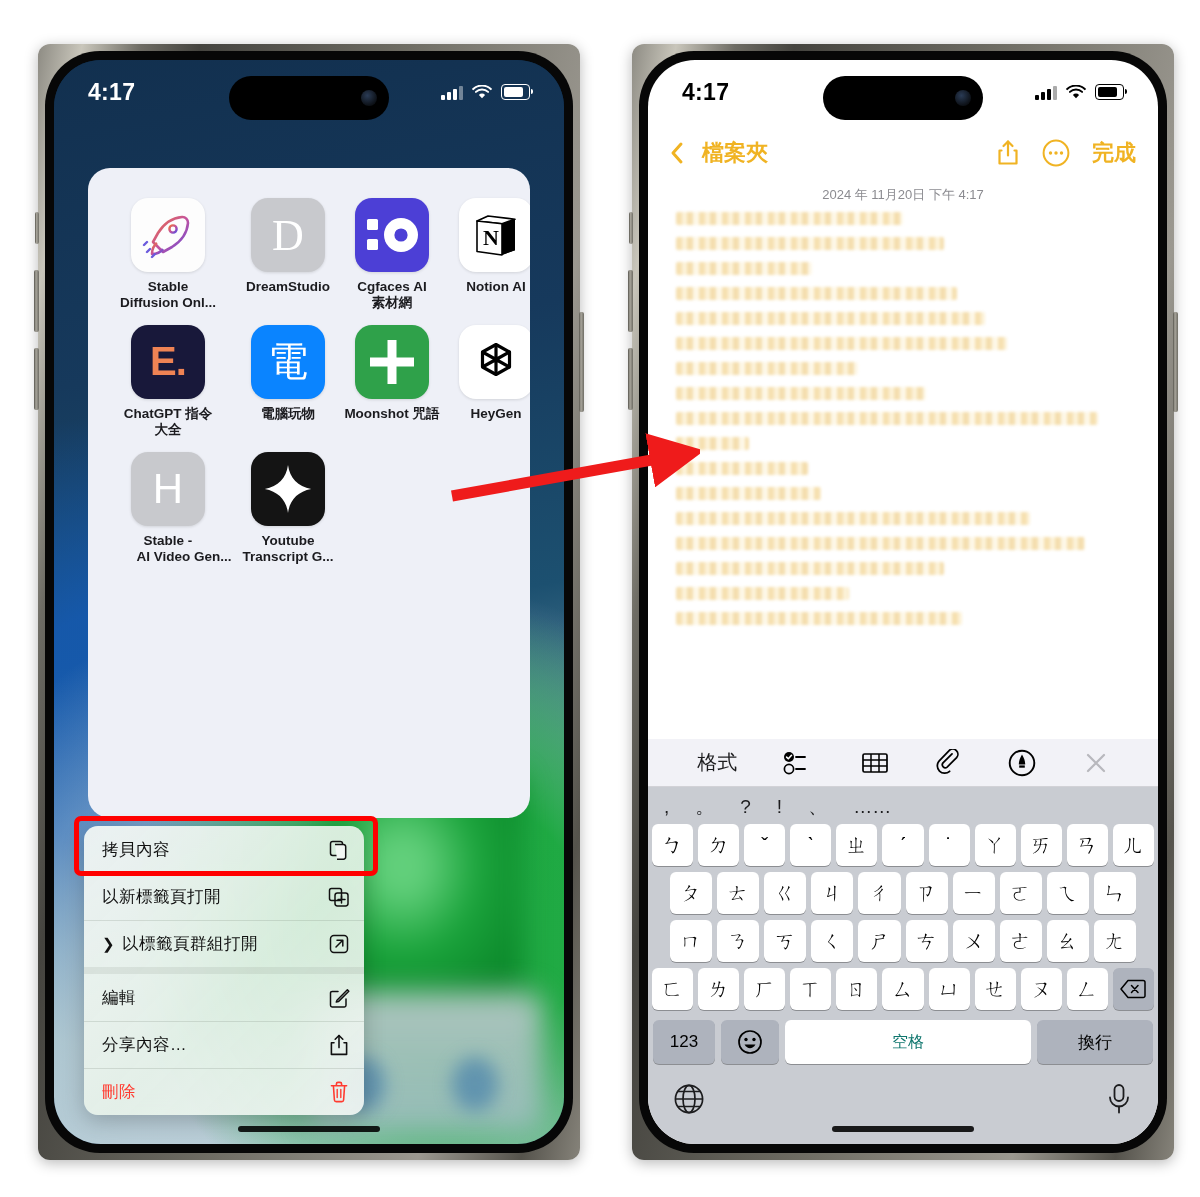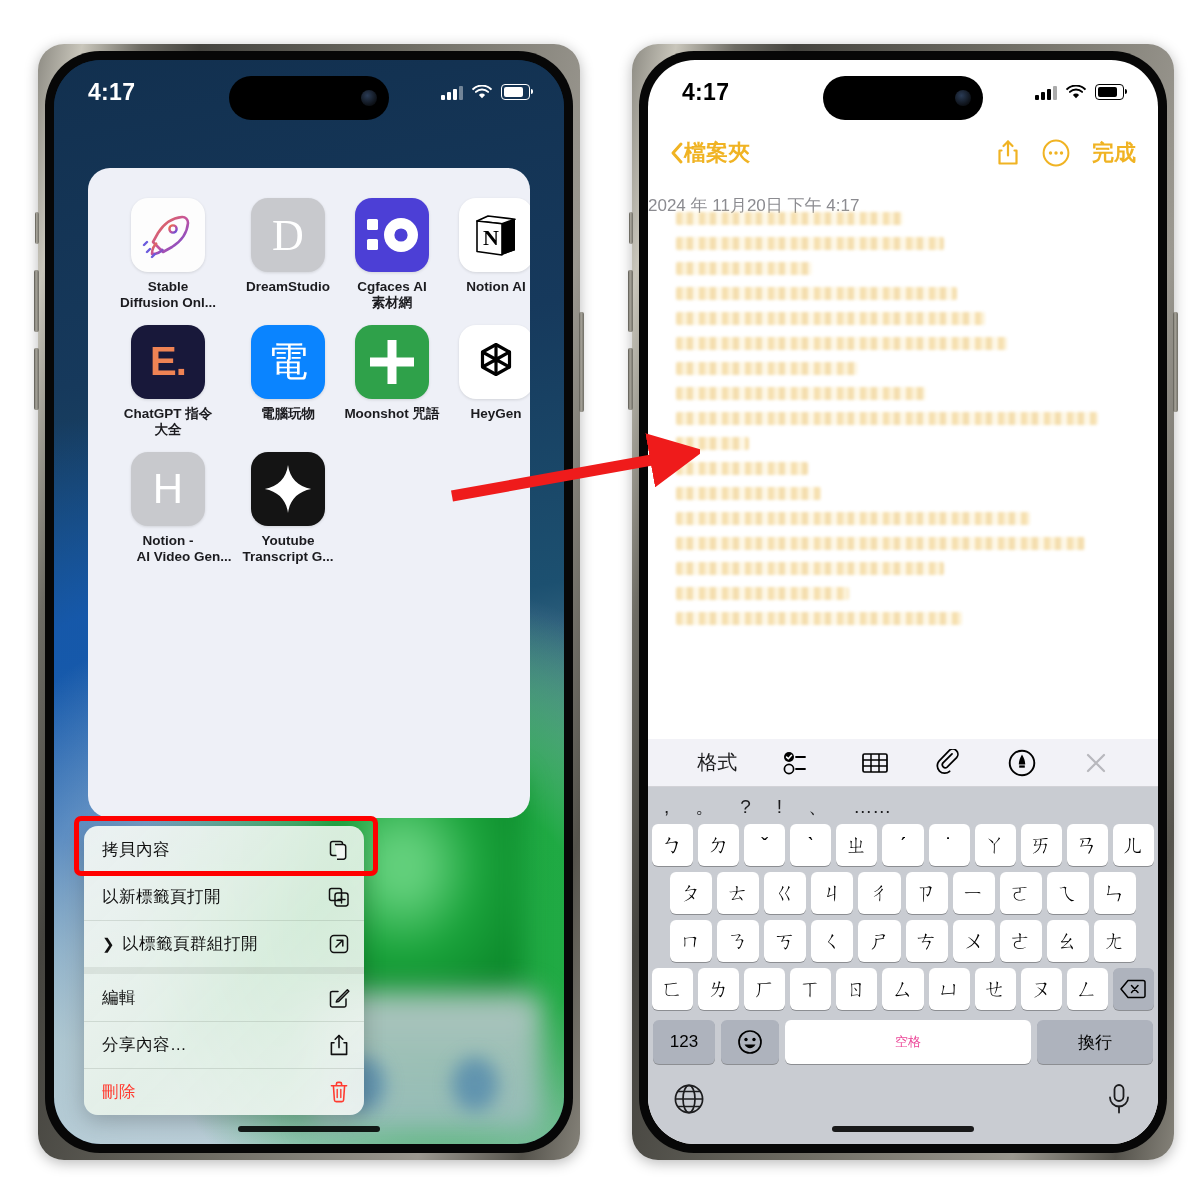--- a/index.html
+++ b/index.html
@@ -6,21 +6,21 @@
   body{
     width:1200px;height:1197px;
     background:#ffffff;
     font-family:"Liberation Sans","DejaVu Sans",sans-serif;
     overflow:hidden;position:relative;
   }
 
   
   .phone{
     position:absolute;
-    border-radius:26px;
+    border-radius:12px;
     background:linear-gradient(100deg,#8d8b83 0%,#c9c6bb 6%,#6e6c64 14%,#45443f 22%,#6f6d64 50%,#9b9890 78%,#55534c 92%,#86837a 100%);
     padding:7px;
     box-shadow:0 3px 14px rgba(0,0,0,.28);
   }
   .phone-inner{
     position:absolute;inset:7px;
     border-radius:55px;
     background:#070707;
     padding:9px;
     box-sizing:border-box;
@@ -140,26 +140,26 @@
     bottom:12px;width:142px;height:6px;border-radius:3px;background:#000;opacity:.88;
   }
 
   
   #right-screen{background:#fff;}
   .navbar{
     position:absolute;left:0;right:0;top:64px;height:58px;
     display:flex;align-items:center;padding:0 22px;box-sizing:border-box;
     color:#f0b323;
   }
-  .nav-back{display:flex;align-items:center;gap:0;font-size:22px;font-weight:600;}
+  .nav-back{display:flex;align-items:center;gap:18px;font-size:22px;font-weight:600;}
   .nav-right{margin-left:auto;display:flex;align-items:center;gap:22px;}
   .nav-done{font-size:22px;font-weight:700;}
   .note-date{
-    position:absolute;left:0;right:0;top:126px;
-    font-size:17px;color:#8b8b90;margin-top:8px;
+    position:absolute;left:0;right:0;top:126px;text-align:center;
+    font-size:13px;color:#8b8b90;
   }
   .note-body{position:absolute;left:28px;right:28px;top:152px;}
   .redline{
     height:13px;margin-bottom:12px;border-radius:2px;
     background:repeating-linear-gradient(90deg,
       rgba(240,205,128,.62) 0 6px, rgba(250,232,186,.55) 6px 11px,
       rgba(236,198,116,.58) 11px 17px, rgba(252,240,208,.5) 17px 23px);
     filter:blur(1.6px);
   }
   .kb-toolbar{
@@ -187,21 +187,21 @@
   .key.dim{background:#aeb3bd;}
   .kb-row-bottom{display:flex;gap:6px;padding:7px 5px 4px 5px;align-items:flex-end;}
   .key-wide{
     background:#aeb3bd;border-radius:6px;height:44px;
     display:flex;align-items:center;justify-content:center;
     font-size:17px;color:#000;box-shadow:0 1px 0 rgba(0,0,0,.3);
   }
   .key-space{
     background:#fff;border-radius:6px;height:44px;flex:1;
     display:flex;align-items:center;justify-content:center;
-    font-size:13px;color:#ec4899;box-shadow:0 1px 0 rgba(0,0,0,.3);
+    font-size:16px;color:#0f766e;box-shadow:0 1px 0 rgba(0,0,0,.3);
   }
   .kb-bottom-bar{
     display:flex;align-items:center;justify-content:space-between;
     padding:14px 24px 0 24px;
   }
 
   
   #arrow{position:absolute;left:440px;top:430px;width:260px;height:90px;z-index:30;pointer-events:none;}
 </style>
 </head>
@@ -326,21 +326,21 @@
       <path d="M25 7.5v15l13.5 7.5M25 37.5v-15L11.5 15M11.5 30 25 22.5 38.5 15"></path>
                   </g>
                 </svg>
               </div>
               <div class="app-label">HeyGen</div>
             </div>
             <div class="app-cell">
               <div class="app-icon" style="background:#c8c9cd">
                 <span style="font-size:42px;color:#fff;font-weight:400">H</span>
               </div>
-              <div class="app-label">Notion -</div>
+              <div class="app-label">Stable -</div>
               <div class="app-label" style="margin-top: 0px; margin-left: 32px;">AI Video Gen...</div>
             </div>
             <div class="app-cell">
               <div class="app-icon" style="background:#141414">
                 <svg width="50" height="50" viewBox="0 0 50 50">
       <path d="M25 1c1.8 13.4 9.8 21.4 23.2 24C34.8 27.6 26.8 35.6 25 49c-1.8-13.4-9.8-21.4-23.2-24C15.2 22.4 23.2 14.4 25 1z" fill="#fff"></path>
                 </svg>
               </div>
               <div class="app-label">Youtube</div>
               <div class="app-label" style="margin-top: 0px;">Transcript G...</div>

